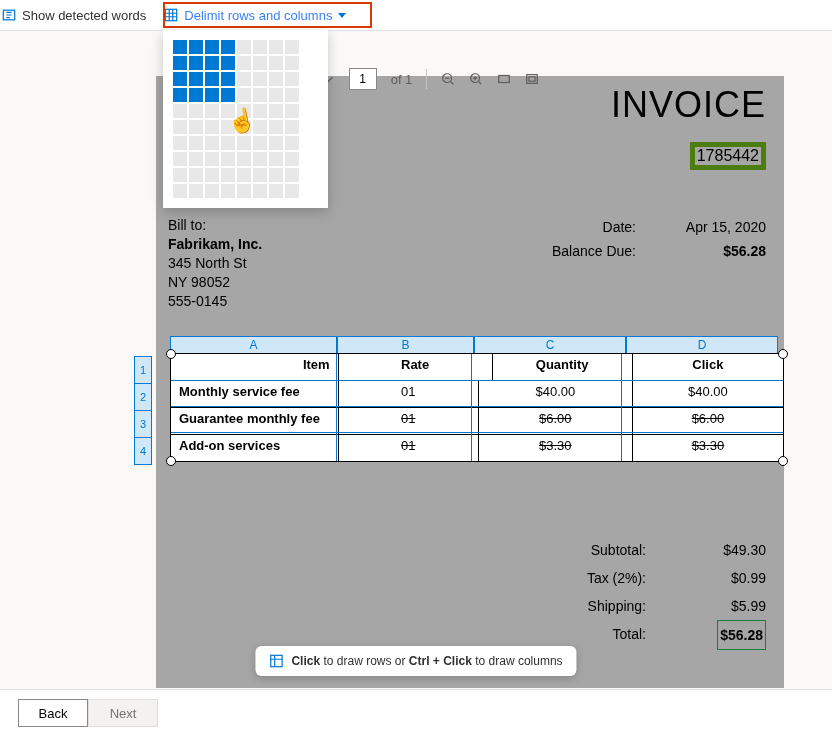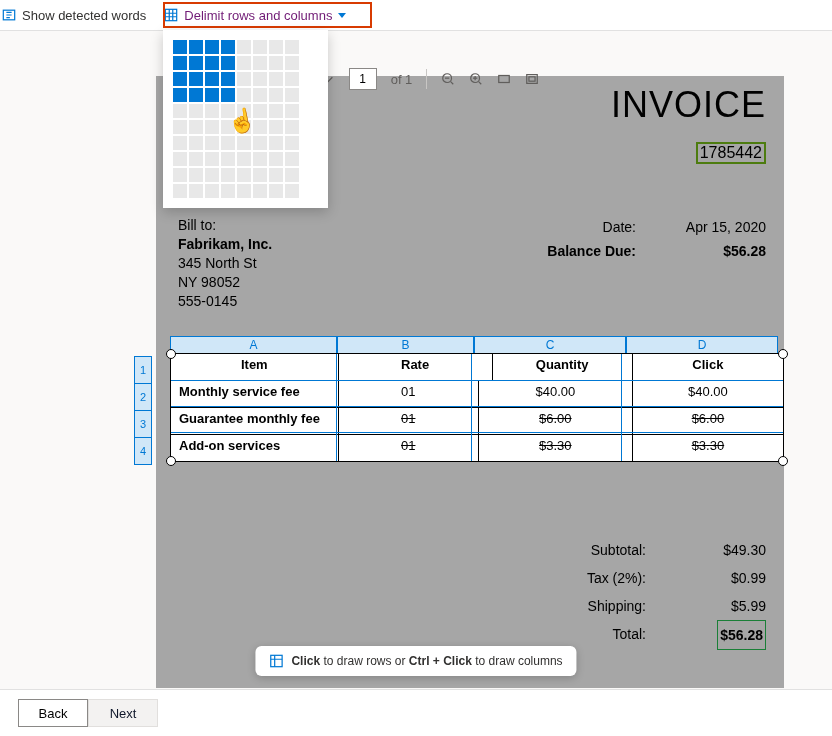--- a/index.html
+++ b/index.html
@@ -1,34 +1,34 @@
 <!DOCTYPE html>
 <html><head>
 <meta charset="utf-8">
 <style>
 html,body{margin:0;padding:0;font-family:"Segoe UI",Arial,sans-serif;font-size:13px;color:#323130;background:#fff;width:832px;height:736px;overflow:hidden;position:relative}
 .toolbar{height:30px;border-bottom:1px solid #e1e1e1;display:flex;align-items:center;padding:0 2px;gap:18px;position:relative;z-index:5}
 .tool-btn{display:flex;align-items:center;gap:6px;font-size:13px;color:#323130;cursor:pointer}
-.tool-btn.primary{color:#701a75}
+.tool-btn.primary{color:#3b82f6}
 .red-box{position:absolute;left:163px;top:2px;width:205px;height:22px;border:2px solid #d83b01;pointer-events:none}
 .chev-down{width:0;height:0;border-left:4px solid transparent;border-right:4px solid transparent;border-top:5px solid #0078d4}
 .grid-pop{position:absolute;left:163px;top:30px;width:145px;background:#fff;box-shadow:0 4px 12px rgba(0,0,0,.2);padding:10px;z-index:10}
 .grid-pop-inner{display:grid;grid-template-columns:repeat(8,14px);grid-template-rows:repeat(10,14px);gap:2px}
 .gcell{width:14px;height:14px;background:#e8e8e8}
 .gcell.on{background:#0078d4}
 .cursor-hand{position:absolute;left:228px;top:108px;font-size:23px;z-index:12;transform:rotate(-10deg);pointer-events:none}
 .viewer-bar{position:absolute;left:0;right:0;top:30px;height:38px;display:flex;align-items:center;justify-content:center;gap:14px;font-size:13px;color:#605e5c;z-index:2}
 .pg-in{width:22px;height:18px;text-align:center;border:1px solid #8a8886;font-size:12px}
 .vsep{width:1px;height:20px;background:#c8c6c4}
 .canvas{position:absolute;left:0;right:0;top:30px;bottom:46px;background:#faf9f8;overflow:hidden}
 .doc{position:absolute;left:156px;top:46px;width:628px;height:612px;background:#a6a6a6;color:#000}
 .doc-inner{position:relative;width:100%;height:100%;font-size:14px}
 .inv-title{position:absolute;right:18px;top:8px;font-size:36px;font-weight:400;letter-spacing:1px;color:#000}
-.inv-num{position:absolute;right:18px;top:66px;font-size:16px;color:#000;border:2px solid #4d7c0f;padding:0 2px}
-.billto{position:absolute;left:22px;top:140px;line-height:1.35}
+.inv-num{position:absolute;right:18px;top:66px;font-size:16px;color:#000;border:5px solid #4d7c0f;padding:0 2px}
+.billto{position:absolute;left:12px;top:140px;line-height:1.35}
 .meta{position:absolute;right:18px;top:140px;text-align:right;line-height:1.7}
 .meta-row{display:flex;gap:40px;justify-content:flex-end}
 .meta-lbl{min-width:90px;text-align:right}
 .meta-val{min-width:90px;}
 .hl{border:1px solid #1a7f37;padding:0 2px;display:inline-block}
 .tbl-wrap{position:absolute;left:0;top:260px;width:628px}
 .colhdr{display:flex;margin-left:14px}
 .colhdr div{border:1px solid #0078d4;border-bottom:none;background:#d0e7f8;color:#0078d4;text-align:center;font-size:12px;height:16px;line-height:16px}
 .chA{width:165px}.chB{width:135px}.chC{width:150px}.chD{width:150px}
 .rownums{position:absolute;left:-22px;top:264px}
@@ -36,33 +36,33 @@
 .tdata{margin-left:14px;border:1px solid #000;background:#fff;position:relative}
 .trow{display:flex;height:26px;border-bottom:1px solid #000}
 .trow:last-child{border-bottom:none}
 .tcell{border-right:1px solid #000;padding:3px 8px;font-size:13px}
 .tcell:last-child{border-right:none}
 .c1{width:165px;text-align:left;font-weight:600}
 .c2{width:135px;text-align:center}
 .c3{width:150px;text-align:center}
 .c4{width:147px;text-align:center}
 .trow.hd .tcell{font-weight:700;text-align:center}
-.trow.hd .c1{text-align:center;}
+.trow.hd .c1{text-align:right;}
 .strike{text-decoration:line-through}
 .blue-v{position:absolute;top:0;bottom:0;width:1px;background:#0078d4;z-index:2}
 .blue-h{position:absolute;left:0;right:0;height:1px;background:#0078d4;z-index:2}
 .handle{position:absolute;width:8px;height:8px;background:#fff;border:1px solid #000;border-radius:50%}
 .totals{position:absolute;right:18px;top:460px;text-align:right;line-height:2}
 .totals-row{display:flex;gap:60px;justify-content:flex-end}
 .totals-lbl{min-width:80px;text-align:right}
 .totals-val{min-width:60px;text-align:right}
 .hint{position:absolute;left:50%;transform:translateX(-50%);bottom:14px;background:#fff;border-radius:6px;box-shadow:0 2px 8px rgba(0,0,0,.2);padding:8px 14px;font-size:12px;display:flex;align-items:center;gap:8px;z-index:4}
 .footer{position:absolute;left:0;right:0;bottom:0;height:46px;border-top:1px solid #e1e1e1;display:flex;align-items:center;padding:0 18px;background:#fff}
 .btn{min-width:70px;height:28px;border:1px solid #8a8886;background:#fff;font-size:13px;cursor:pointer}
-.btn[disabled]{color:#0f172a;border-color:#e1dfdd;background:#f3f2f1;cursor:default}
+.btn[disabled]{color:#737373;border-color:#e1dfdd;background:#f3f2f1;cursor:default}
 .mini-icon{width:14px;height:14px;stroke:#605e5c;fill:none;stroke-width:1.4}
 .mini-icon.blue{stroke:#0078d4}
 </style>
 </head>
 <body>
 
 <div class="toolbar">
   <div class="red-box"></div>
   <div class="tool-btn">
     <svg class="mini-icon blue" viewBox="0 0 16 16">
@@ -208,21 +208,21 @@
         <div>NY 98052</div>
         <div>555-0145</div>
       </div>
 
       <div class="meta">
         <div class="meta-row">
             <span class="meta-lbl">Date:</span>
             <span class="meta-val">Apr 15, 2020</span>
           </div>
         <div class="meta-row">
-            <span class="meta-lbl" style="font-weight:700">Balance Due:</span>
+            <span class="meta-lbl" style="font-weight:400">Balance Due:</span>
             <span class="meta-val" style="font-weight:700">$56.28</span>
           </div>
       </div>
 
       <div class="rownums" style="left:-22px;top:280px">
         <div>1</div>
         <div>2</div>
         <div>3</div>
         <div>4</div>
       </div>

